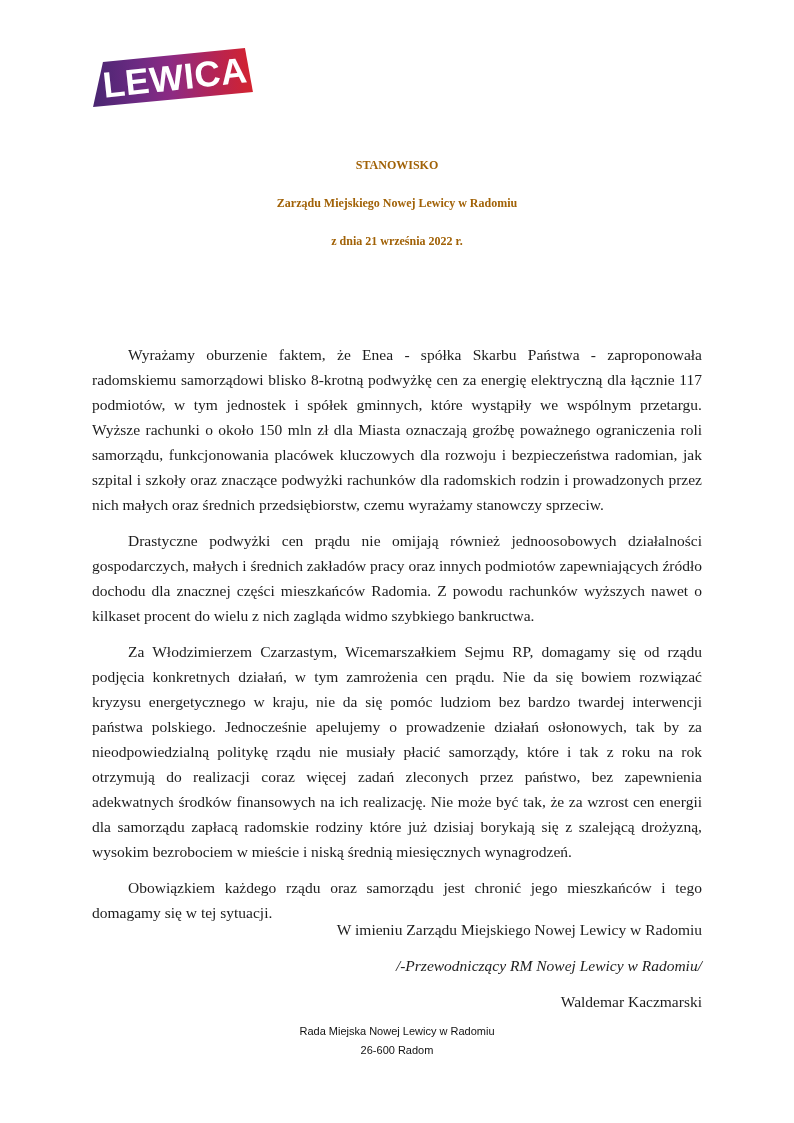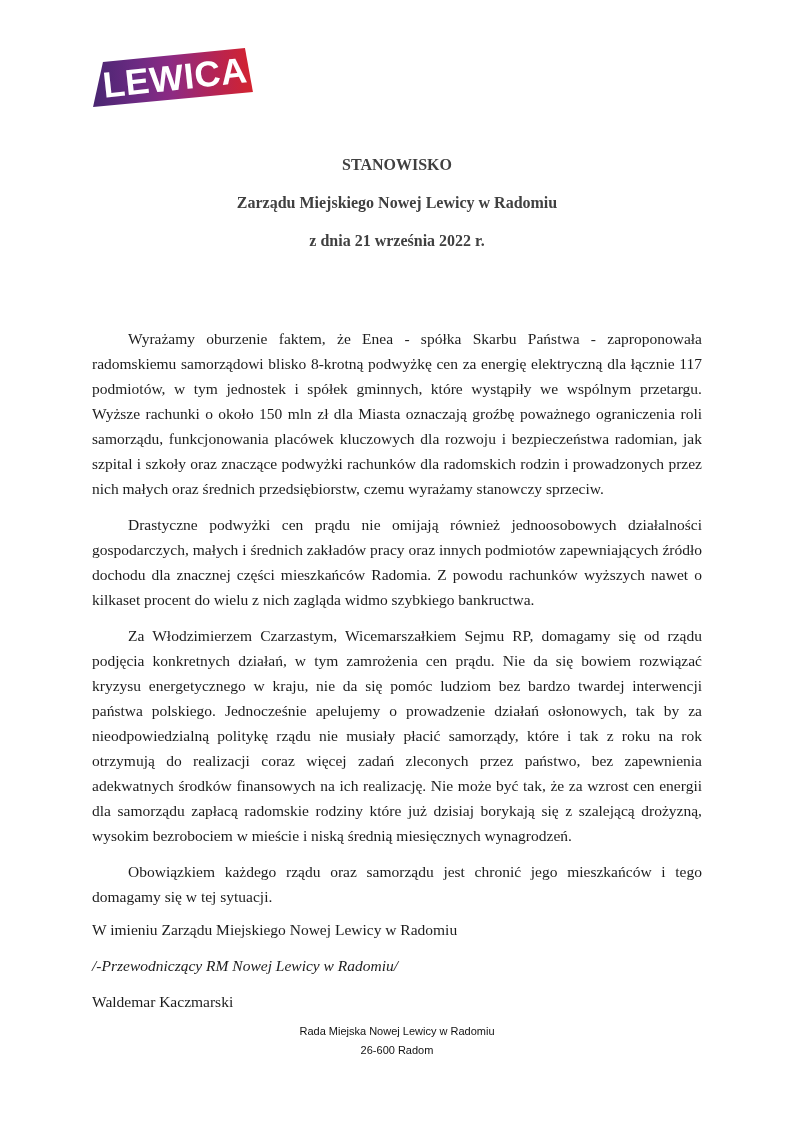--- a/index.html
+++ b/index.html
@@ -50,48 +50,48 @@
   
   .headings {
     position: absolute;
     top: 146px;
     left: 92px;
     width: 610px;
     text-align: center;
   }
   .headings .hline {
     font-weight: bold;
-    font-size: 16px;
+    font-size: 12px;
     line-height: 38px;
-    color: #404040;
+    color: #a16207;
   }
 
   
   .bodytext {
     position: absolute;
-    top: 326px;
+    top: 342px;
     left: 92px;
     width: 610px;
     text-align: justify;
     font-size: 15.5px;
     line-height: 25px;
     color: #1c1c1c;
   }
   .bodytext p {
     margin: 0 0 11px 0;
     text-indent: 36px;
   }
 
   
   .signature {
     position: absolute;
     top: 912px;
     left: 92px;
     width: 610px;
-    text-align: left;
+    text-align: right;
     font-size: 15.5px;
     color: #1c1c1c;
   }
   .signature .sline {
     line-height: 36px;
   }
   .signature .sline.italic {
     font-style: italic;
   }
 

